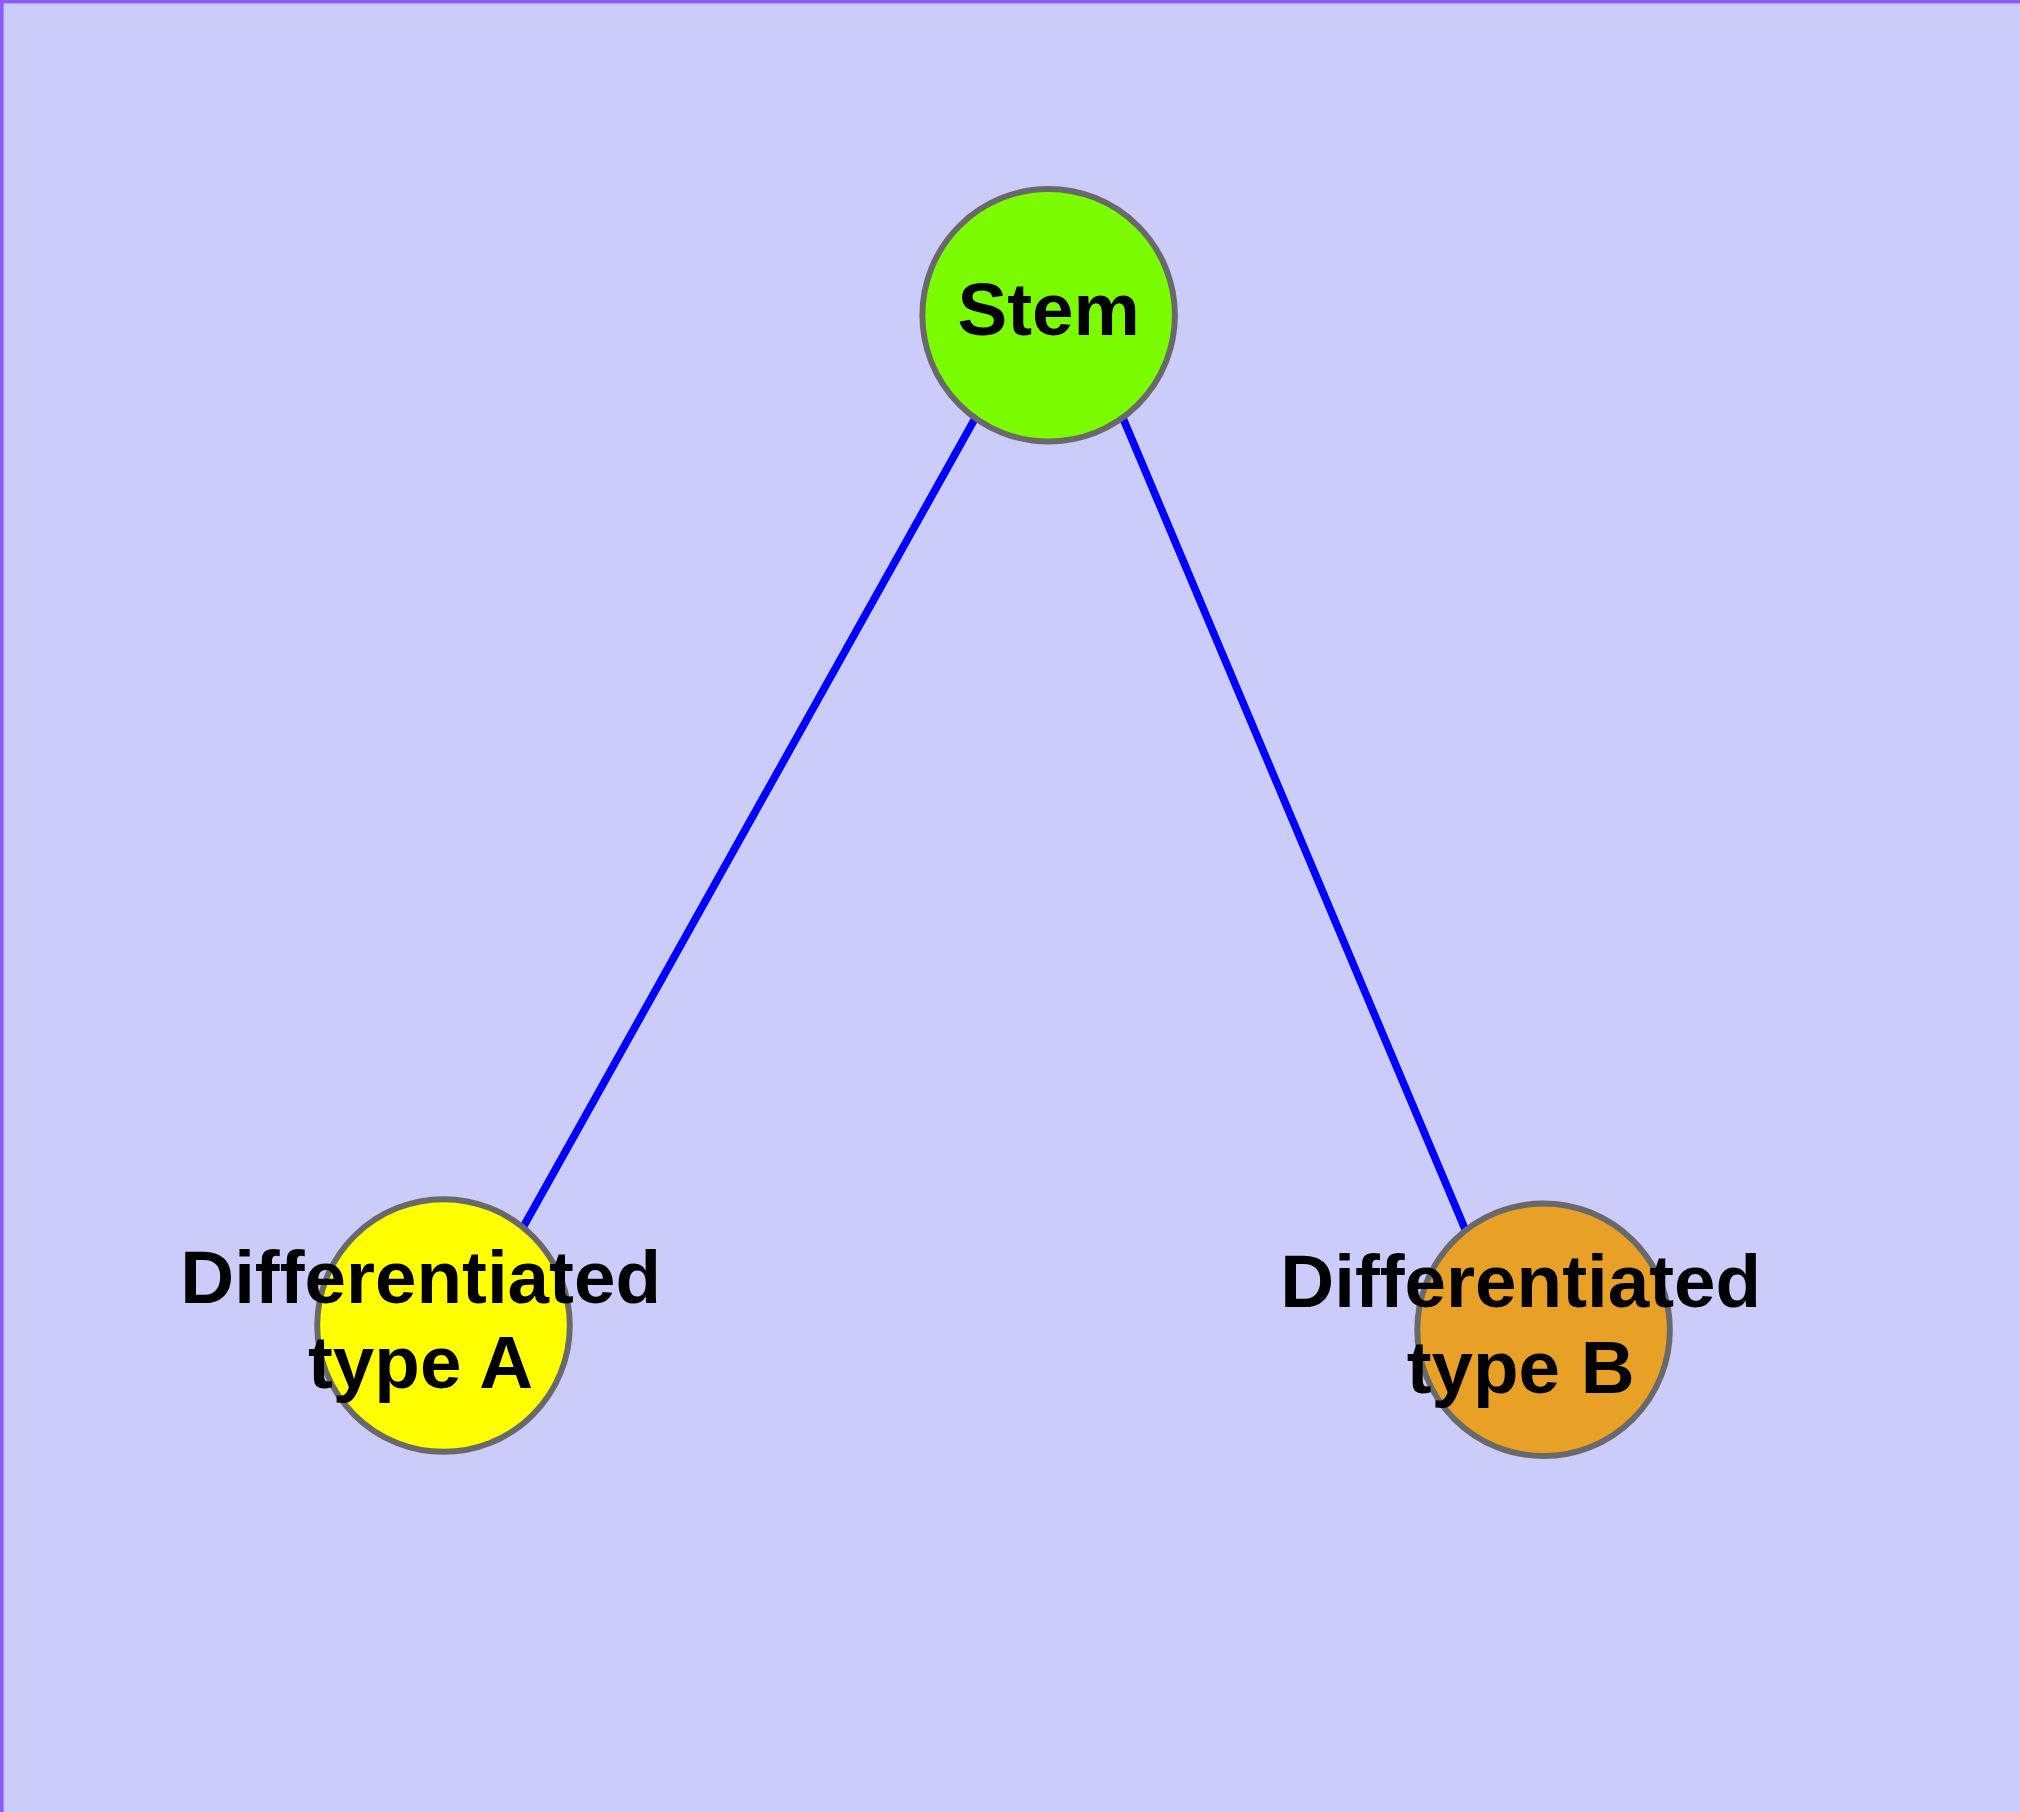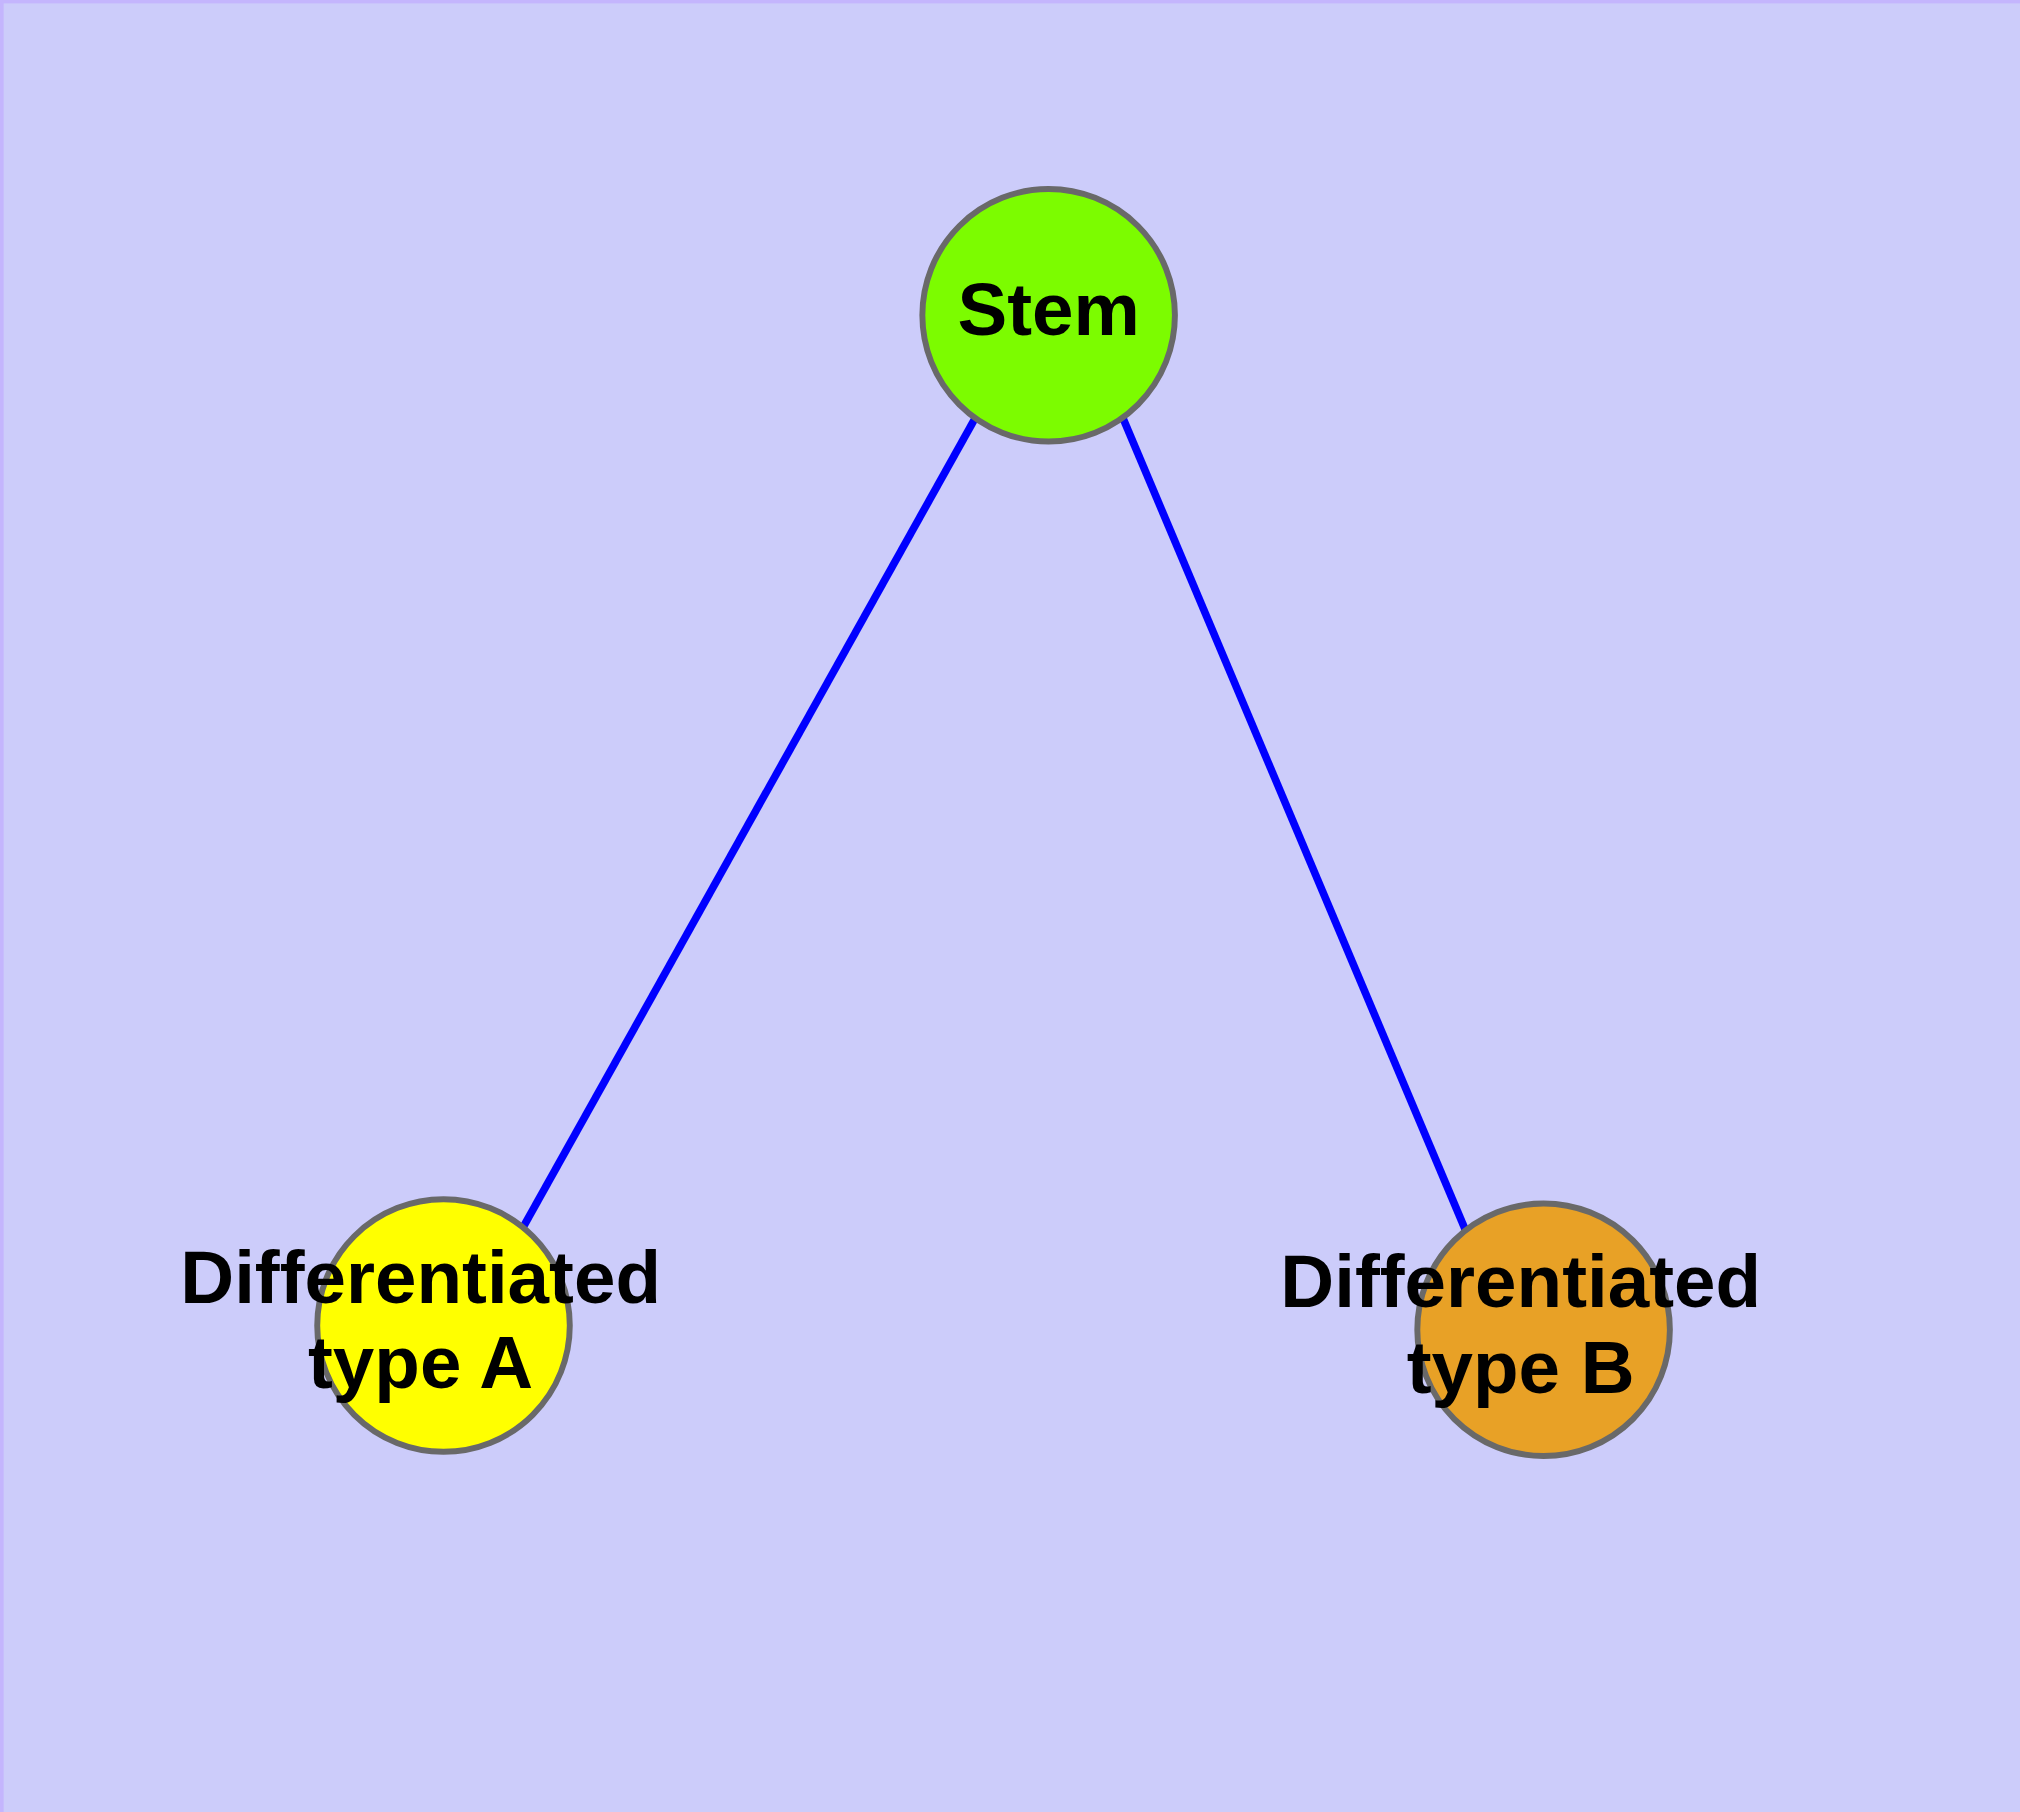--- a/index.html
+++ b/index.html
@@ -31,21 +31,21 @@
     font-weight: bold;
     fill: #000000;
     text-anchor: middle;
     dominant-baseline: middle;
     paint-order: normal;
   }
 </style>
 </head>
 <body>
 
-<div id="canvas-wrap" style="background: #c4b5fd;">
+<div id="canvas-wrap" style="background: #8b5cf6;">
   <svg id="graph-svg" viewBox="0 0 2384 2138" xmlns="http://www.w3.org/2000/svg">
 
     <rect id="bg-rect" x="4" y="4" width="2380" height="2134" fill="#ccccfa"></rect>
 
     <g id="edges-layer">
         <line x1="1150" y1="494" x2="617" y2="1448" stroke="#0000ff" stroke-width="9" stroke-linecap="butt"></line>
         <line x1="1325" y1="494" x2="1729" y2="1452" stroke="#0000ff" stroke-width="9" stroke-linecap="butt"></line>
       </g>
     <g id="nodes-layer">
         <circle cx="1237" cy="372" r="149" fill="#7cfc00" stroke="#696969" stroke-width="7"></circle>

